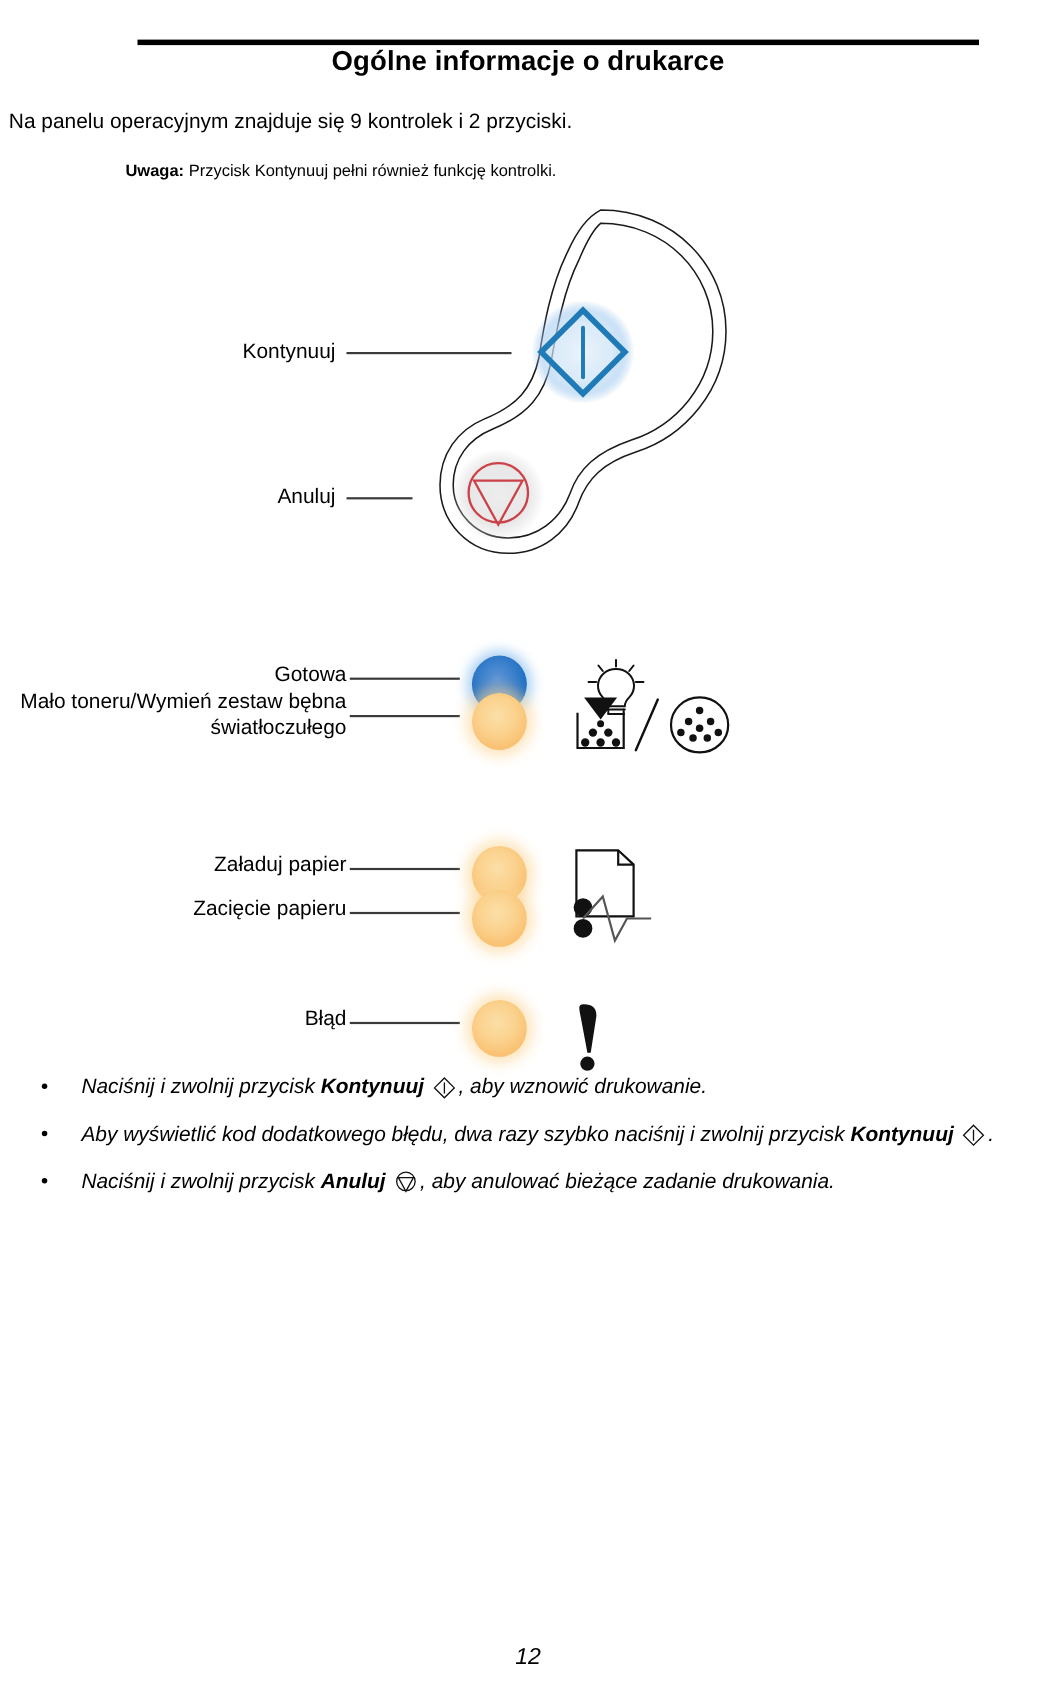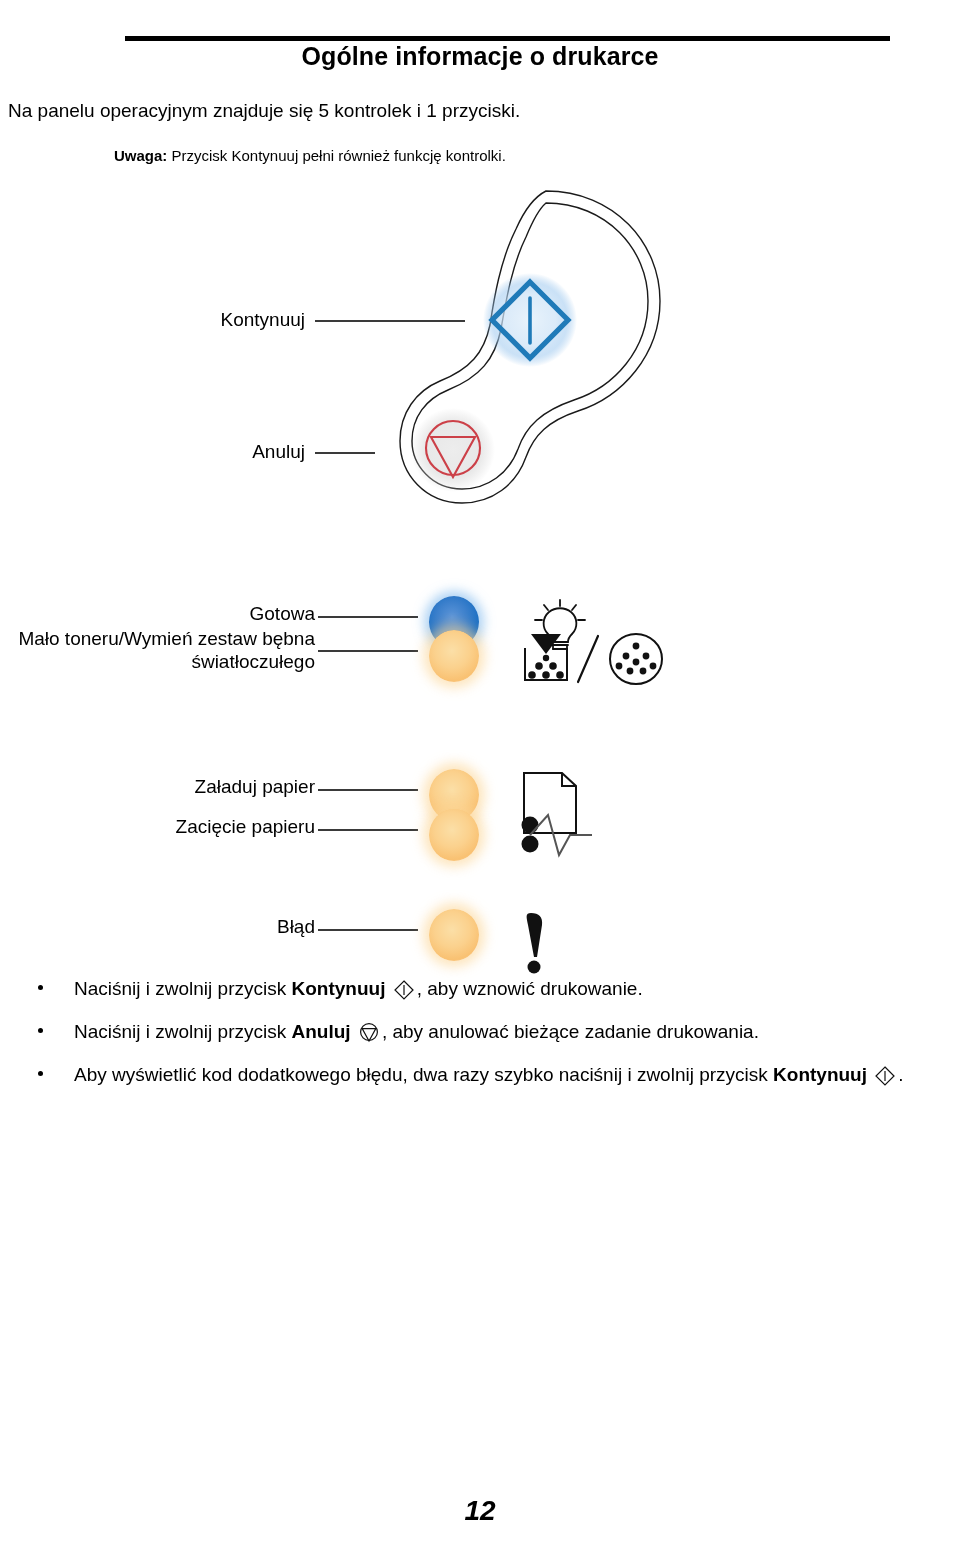--- a/index.html
+++ b/index.html
@@ -159,20 +159,21 @@
     top: 975px;
     left: 30px;
     width: 920px;
   }
   .bullet-item {
     position: relative;
     padding-left: 44px;
     margin-bottom: 8px;
     font-size: 19px;
     line-height: 1.52;
+    font-style: italic;
   }
   .bullet-item .dot {
     position: absolute;
     left: 8px;
     top: 10px;
     width: 5px;
     height: 5px;
     border-radius: 50%;
     background: #000;
   }
@@ -183,34 +184,34 @@
     margin: 0 2px;
   }
 
   
   #page-number {
     position: absolute;
     top: 1495px;
     left: 0;
     width: 960px;
     text-align: center;
-    font-size: 28px;
-    font-weight: bold;
+    font-size: 21px;
+    font-weight: normal;
     font-style: italic;
   }
 </style>
 </head>
 <body>
 
 <div id="page-header">
   <div id="header-title">Ogólne informacje o drukarce</div>
   <div id="header-rule"></div>
 </div>
 
-<div id="intro-line">Na panelu operacyjnym znajduje się 5 kontrolek i 1 przyciski.</div>
+<div id="intro-line">Na panelu operacyjnym znajduje się 9 kontrolek i 2 przyciski.</div>
 <div id="note-line">
   <span class="note-label">Uwaga:</span>
   <span>Przycisk Kontynuuj pełni również funkcję kontrolki.</span>
 </div>
 
 <div id="panel-diagram">
   <svg width="340" height="390" viewBox="0 0 340 390" xmlns="http://www.w3.org/2000/svg">
     <defs>
       <radialGradient id="glowBlue" cx="50%" cy="50%" r="50%">
         <stop offset="0%" stop-color="#e9f3fb" stop-opacity="0.95"></stop>
@@ -376,34 +377,34 @@
     <span>Naciśnij i zwolnij przycisk </span><b>Kontynuuj</b>
     <span class="inline-icon">
       <svg width="22" height="22" viewBox="0 0 22 22" xmlns="http://www.w3.org/2000/svg">
         <path d="M 11 2 L 20 11 L 11 20 L 2 11 Z" fill="none" stroke="#111" stroke-width="1.2"></path>
         <line x1="11" y1="6" x2="11" y2="16" stroke="#111" stroke-width="1.2"></line>
       </svg></span><span>, aby wznowić drukowanie.</span>
   </div>
 
   <div class="bullet-item">
     <span class="dot"></span>
+    <span>Aby wyświetlić kod dodatkowego błędu, dwa razy szybko naciśnij i zwolnij przycisk </span><b>Kontynuuj</b>
+    <span class="inline-icon">
+      <svg width="22" height="22" viewBox="0 0 22 22" xmlns="http://www.w3.org/2000/svg">
+        <path d="M 11 2 L 20 11 L 11 20 L 2 11 Z" fill="none" stroke="#111" stroke-width="1.2"></path>
+        <line x1="11" y1="6" x2="11" y2="16" stroke="#111" stroke-width="1.2"></line>
+      </svg></span><span>.</span>
+  </div>
+
+  <div class="bullet-item">
+    <span class="dot"></span>
     <span>Naciśnij i zwolnij przycisk </span><b>Anuluj</b>
     <span class="inline-icon">
       <svg width="22" height="22" viewBox="0 0 22 22" xmlns="http://www.w3.org/2000/svg">
         <circle cx="11" cy="10" r="8.4" fill="none" stroke="#111" stroke-width="1.2"></circle>
         <path d="M 4.2 6.6 L 17.8 6.6 L 11 19 Z" fill="none" stroke="#111" stroke-width="1.2"></path>
       </svg></span><span>, aby anulować bieżące zadanie drukowania.</span>
   </div>
 
-  <div class="bullet-item">
-    <span class="dot"></span>
-    <span>Aby wyświetlić kod dodatkowego błędu, dwa razy szybko naciśnij i zwolnij przycisk </span><b>Kontynuuj</b>
-    <span class="inline-icon">
-      <svg width="22" height="22" viewBox="0 0 22 22" xmlns="http://www.w3.org/2000/svg">
-        <path d="M 11 2 L 20 11 L 11 20 L 2 11 Z" fill="none" stroke="#111" stroke-width="1.2"></path>
-        <line x1="11" y1="6" x2="11" y2="16" stroke="#111" stroke-width="1.2"></line>
-      </svg></span><span>.</span>
-  </div>
-
 
 </div>
 
 <div id="page-number">12</div>
 
 </body></html>

